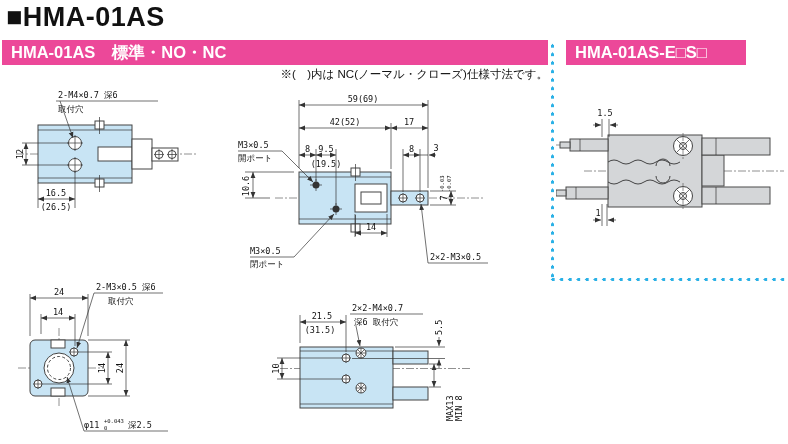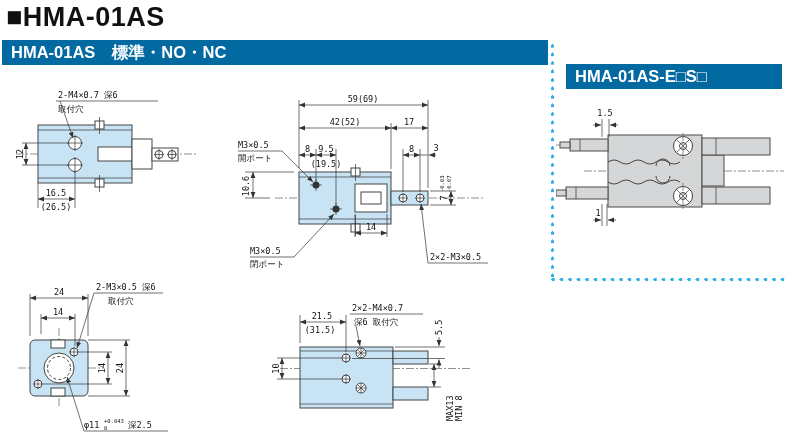--- a/index.html
+++ b/index.html
@@ -3,24 +3,24 @@
 <meta charset="utf-8">
 <style>
   html,body{margin:0;padding:0;background:#fff;}
   .page{position:relative;width:788px;height:444px;background:#fff;overflow:hidden;
         font-family:"Liberation Sans",sans-serif;padding-left:42px;}
   
   .title-row{position:absolute;left:6px;top:2px;display:flex;align-items:baseline;color:#111;}
   .title-model{font-size:27px;font-weight:bold;letter-spacing:.5px;}
   .title-force{font-size:14px;font-weight:bold;margin-left:6px;}
   
-  .band{position:absolute;top:40px;height:25px;background:#0369a1;color:#fff;
+  .band{position:absolute;top:40px;height:25px;background:#ec4899;color:#fff;
         font-weight:bold;font-size:16.5px;line-height:25px;padding-left:9px;box-sizing:border-box;}
   .band-left{left:2px;width:546px;}
-  .band-right{left:566px;width:216px;margin-top:24px;}
+  .band-right{left:566px;width:180px;}
   .note{position:absolute;left:2px;top:67px;width:546px;text-align:right;
         font-size:11.5px;color:#111;}
   
   .dot-v{position:absolute;left:549px;top:42px;width:7px;height:238px;
          background-image:radial-gradient(circle at 3.5px 4px,#2bb1e6 1.7px,rgba(0,0,0,0) 1.9px);
          background-size:7px 8.5px;background-repeat:repeat-y;}
   .dot-h{position:absolute;left:549px;top:276px;width:239px;height:7px;
          background-image:radial-gradient(circle at 4px 3.5px,#2bb1e6 1.7px,rgba(0,0,0,0) 1.9px);
          background-size:8.5px 7px;background-repeat:repeat-x;}
   .dwg{position:absolute;}
@@ -52,20 +52,21 @@
   <div class="title-row">
     <span class="title-model"><span>■</span><span>HMA-01AS</span></span>
   </div>
 
   <div class="band band-left">
     <span>HMA-01AS　標準・NO・NC</span>
   </div>
   <div class="band band-right">
     <span>HMA-01AS-E□S□</span>
   </div>
+  <div class="note">※(　)内は NC(ノーマル・クローズ)仕様寸法です。</div>
 
   <div class="dot-v"></div>
   <div class="dot-h"></div>
 
   <svg class="dwg" style="left:8px;top:88px" width="215" height="135" viewBox="0 0 215 135">
     <g>
       <line class="cl" x1="8" y1="66" x2="190" y2="66"></line>
       <rect class="bf" x="30" y="37" width="94" height="58"></rect>
       <line class="dl" x1="30" y1="42" x2="124" y2="42"></line>
       <line class="dl" x1="30" y1="90" x2="124" y2="90"></line>

